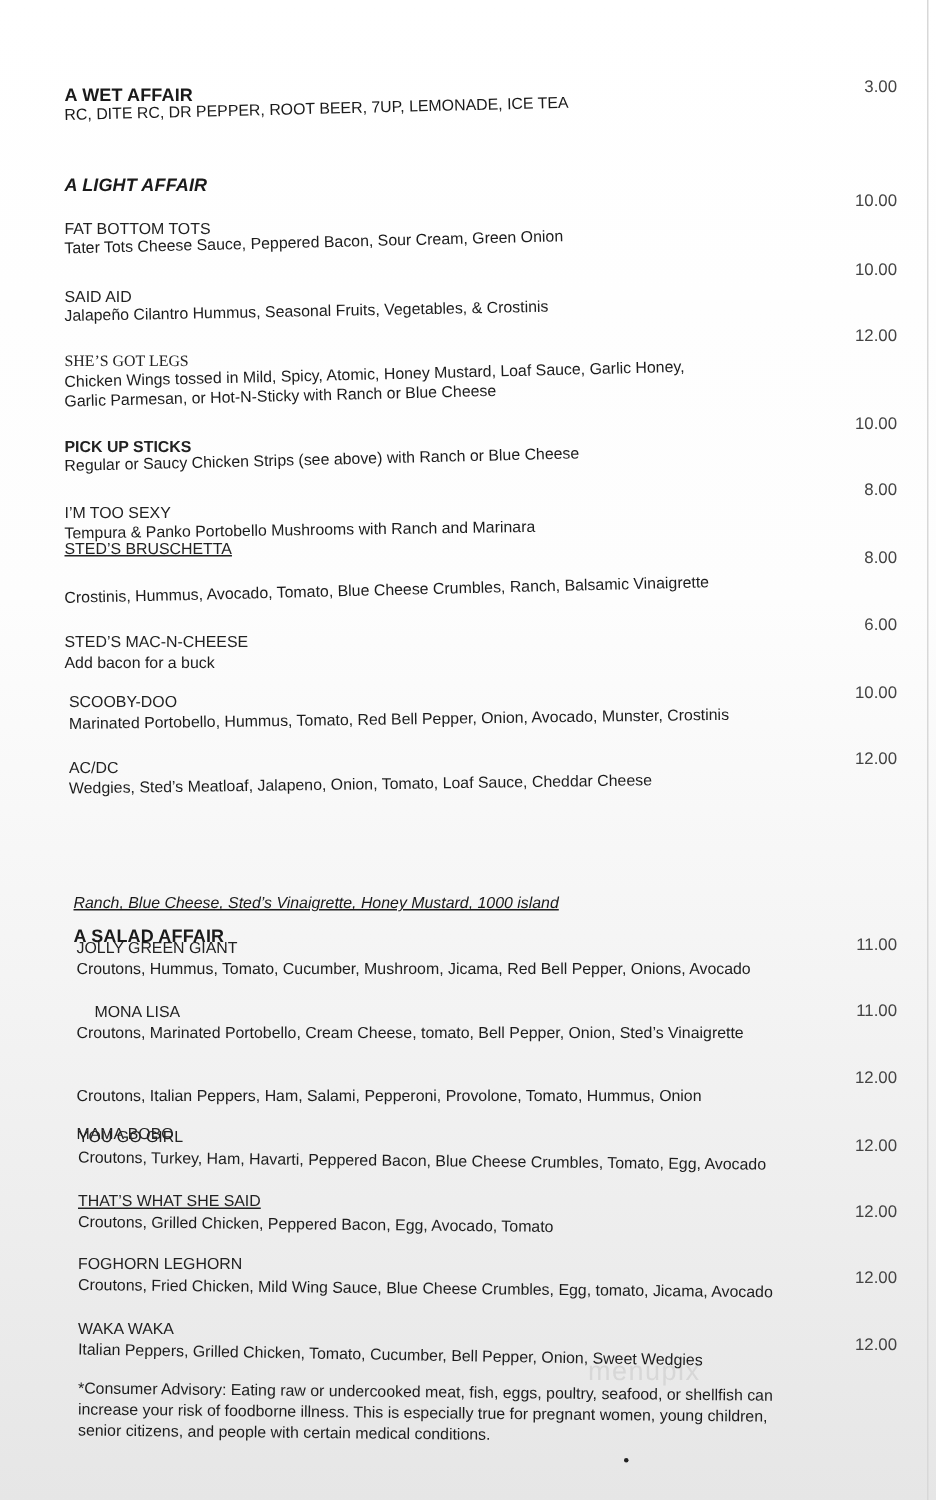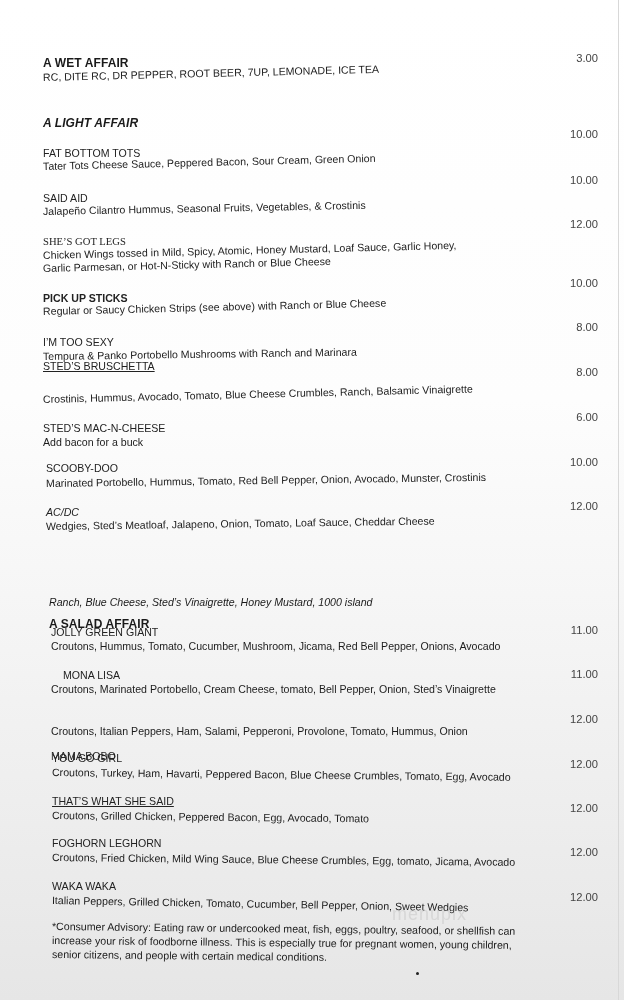--- a/index.html
+++ b/index.html
@@ -84,28 +84,28 @@
   </div>
 
   <div>
     <div class="abs price" style="left:538px;top:456px;">10.00</div>
     <div class="abs name" style="left:46px;top:462px;">SCOOBY-DOO</div>
     <div class="abs desc tilt3" style="left:46px;top:477px;">Marinated Portobello, Hummus, Tomato, Red Bell Pepper, Onion, Avocado, Munster, Crostinis</div>
   </div>
 
   <div>
     <div class="abs price" style="left:538px;top:500px;">12.00</div>
-    <div class="abs name" style="left:46px;top:506px;font-style:italic;">AC/DC</div>
+    <div class="abs name" style="left:46px;top:506px;">AC/DC</div>
     <div class="abs desc tilt3" style="left:46px;top:520px;">Wedgies, Sted’s Meatloaf, Jalapeno, Onion, Tomato, Loaf Sauce, Cheddar Cheese</div>
   </div>
 </div>
 
 <div>
   <div class="abs sec-title" style="left:49px;top:581px;margin-top:36px;">A SALAD AFFAIR</div>
-  <div class="abs sec-sub italic" style="left:49px;top:596px;">Ranch, Blue Cheese, Sted’s Vinaigrette, Honey Mustard, 1000 island</div>
+  <div class="abs sec-sub italic" style="left:49px;top:596px;text-decoration:underline;">Ranch, Blue Cheese, Sted’s Vinaigrette, Honey Mustard, 1000 island</div>
 
   <div>
     <div class="abs price" style="left:538px;top:624px;">11.00</div>
     <div class="abs name" style="left:51px;top:626px;">JOLLY GREEN GIANT</div>
     <div class="abs desc" style="left:51px;top:640px;">Croutons, Hummus, Tomato, Cucumber, Mushroom, Jicama, Red Bell Pepper, Onions, Avocado</div>
   </div>
 
   <div>
     <div class="abs price" style="left:538px;top:668px;">11.00</div>
     <div class="abs name" style="left:51px;top:669px;margin-left:12px;">MONA LISA</div>

